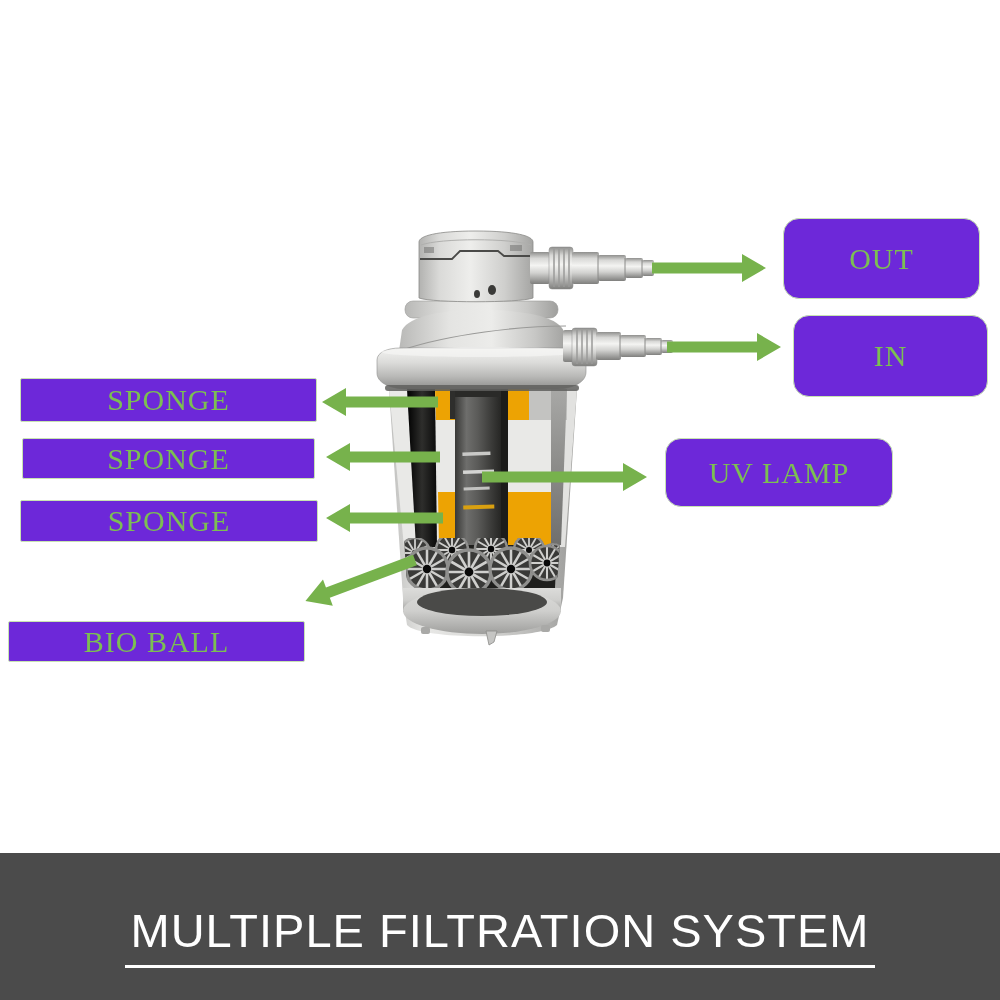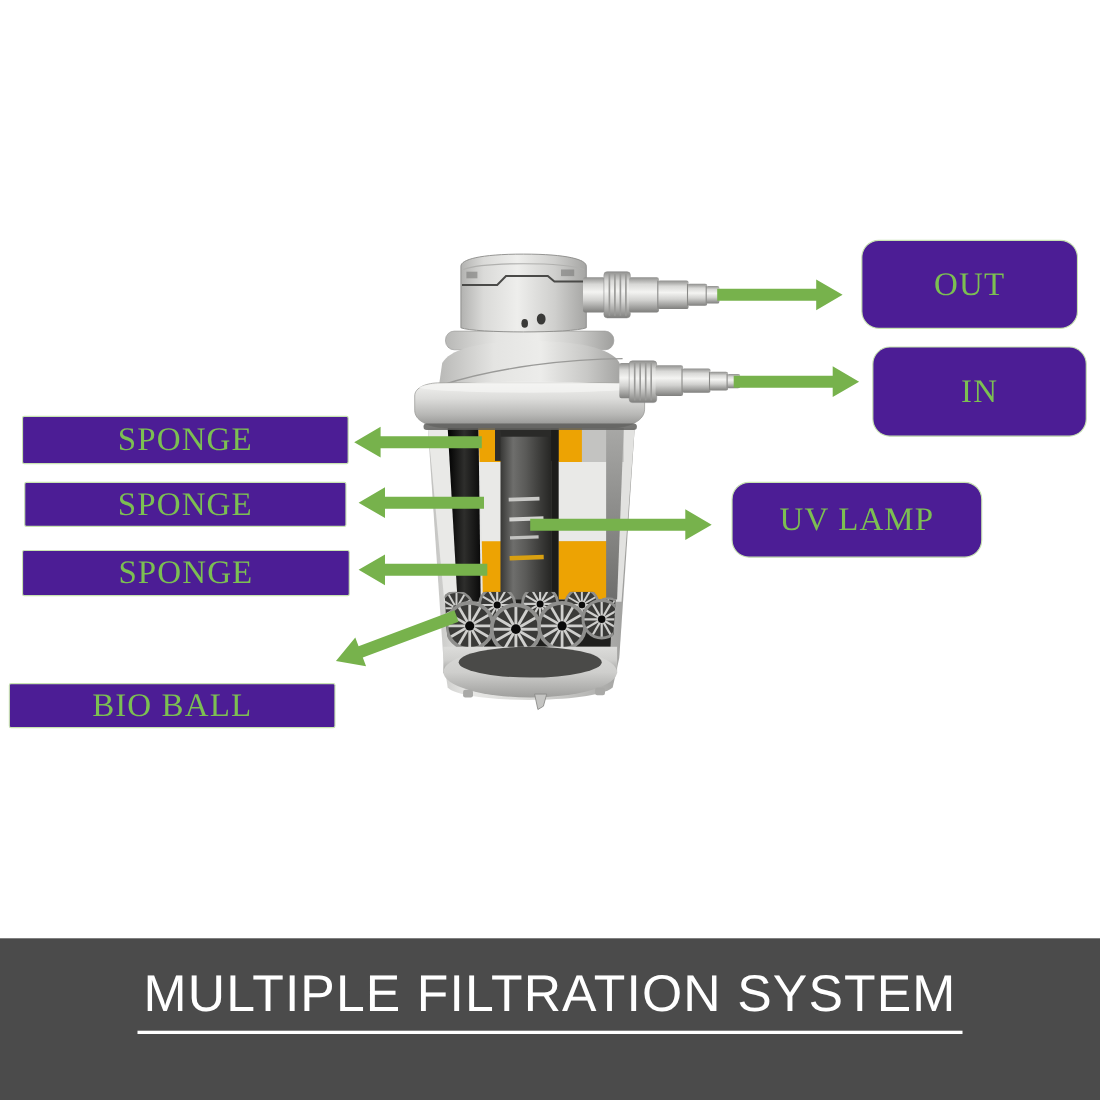--- a/index.html
+++ b/index.html
@@ -6,37 +6,37 @@
   .canvas{
     position:relative;width:1000px;height:1000px;overflow:hidden;
     background:#ffffff;font-family:"Liberation Serif","DejaVu Serif",serif;
   }
   .diagram{position:absolute;left:0;top:0;width:1000px;height:853px;}
   svg{position:absolute;left:0;top:0;}
   .label{
     position:absolute;display:flex;align-items:center;justify-content:center;
     border:1.6px solid var(--box-border,#c8e3b2);
     color:var(--label-green,#7cbf52);
-    font-size:30px;letter-spacing:1px;background:#4c1d95;
+    font-size:30px;letter-spacing:1px;background:#6d28d9;
     box-sizing:border-box;
   }
   .r10{border-radius:2px;}
   .r14{border-radius:16px;}
   .box-sponge1{left:20px;top:378px;width:297px;height:44px;}
   .box-sponge2{left:22px;top:438px;width:293px;height:41px;}
   .box-sponge3{left:20px;top:500px;width:298px;height:42px;}
   .box-bioball{left:8px;top:581px;width:297px;height:41px;margin-top:40px;}
   .box-uvlamp{left:665px;top:438px;width:228px;height:69px;}
   .box-out{left:783px;top:218px;width:197px;height:81px;}
   .box-in{left:793px;top:315px;width:195px;height:82px;}
   .banner{
     position:absolute;left:0;top:853px;width:1000px;height:147px;
     background:var(--banner-bg,#4b4b4b);
     display:flex;justify-content:center;align-items:flex-start;
-    padding-top:22px;box-sizing:border-box;
+    padding-top:50px;box-sizing:border-box;
   }
   .banner-title{
     font-family:"Liberation Sans","DejaVu Sans",sans-serif;
     font-size:47px;letter-spacing:1px;color:var(--banner-text,#ffffff);
     border-bottom:3px solid var(--banner-text,#ffffff);
     padding:0 6px 7px 6px;white-space:nowrap;
   }
 </style>
 </head>
 <body>

